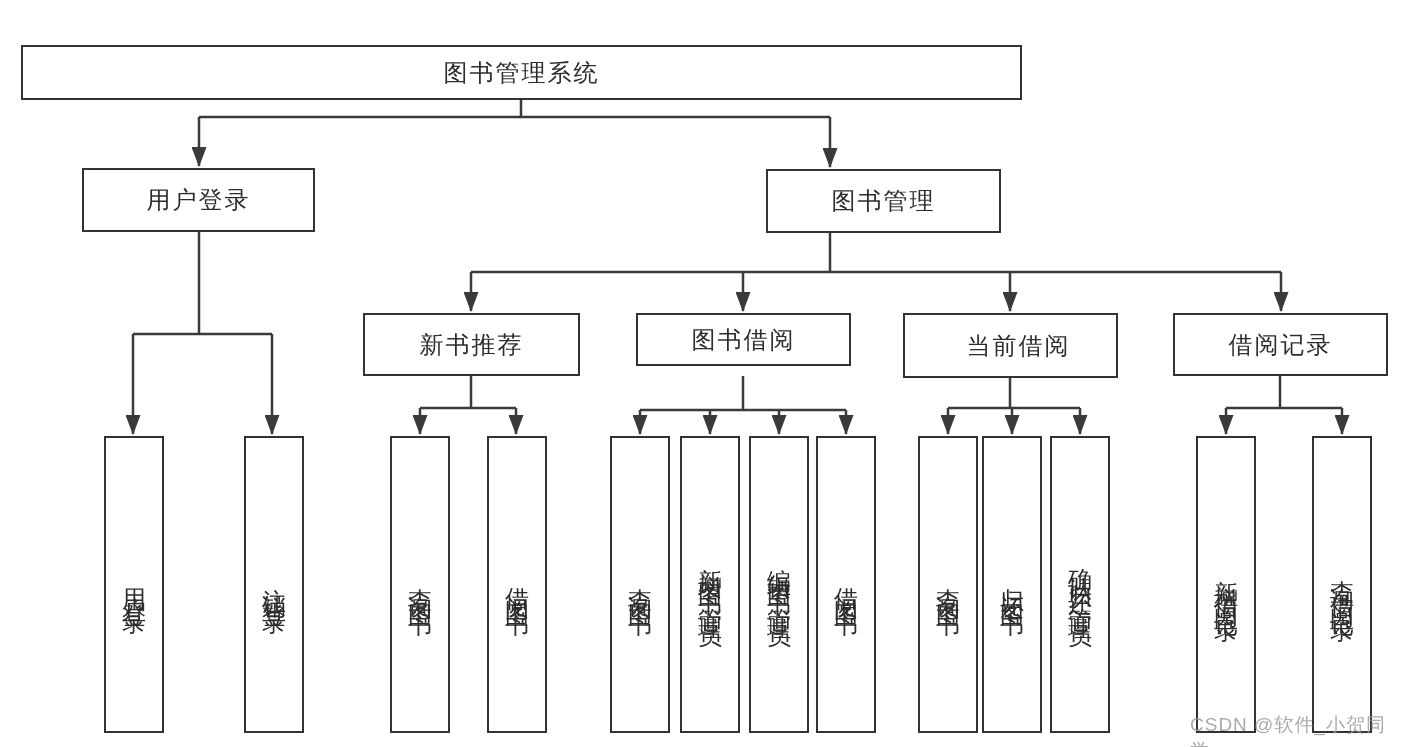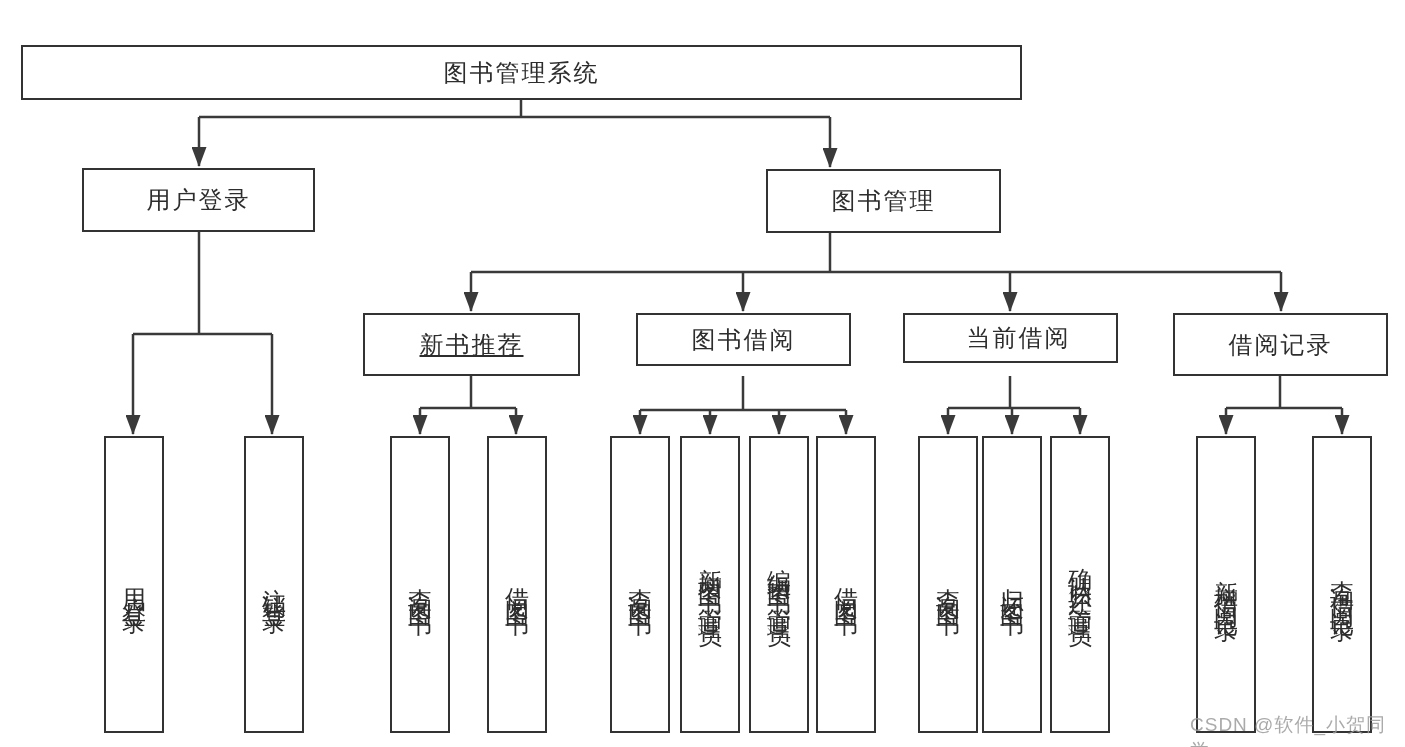--- a/index.html
+++ b/index.html
@@ -93,23 +93,23 @@
       <path d="M1226,408 V434" marker-end="url(#arrow)"></path>
       <path d="M1342,408 V434" marker-end="url(#arrow)"></path>
     </g>
   </svg>
 
   <div class="box" style="left:21px;top:13px;width:1001px;height:55px;margin-top:32px;">图书管理系统</div>
 
   <div class="box" style="left:82px;top:168px;width:233px;height:64px;">用户登录</div>
   <div class="box" style="left:720px;top:169px;width:235px;height:64px;margin-left:46px;">图书管理</div>
 
-  <div class="box" style="left:363px;top:313px;width:217px;height:63px;text-decoration:underline;">新书推荐</div>
+  <div class="box" style="left:363px;top:313px;width:217px;height:63px;">新书推荐</div>
   <div class="box" style="left:636px;top:313px;width:215px;height:53px;">图书借阅</div>
-  <div class="box" style="left:903px;top:313px;width:215px;height:50px;padding-left:16px;">当前借阅</div>
+  <div class="box" style="left:903px;top:313px;width:215px;height:65px;padding-left:16px;">当前借阅</div>
   <div class="box" style="left:1173px;top:313px;width:215px;height:63px;">借阅记录</div>
 
   <div class="box v" style="left:104px;top:436px;width:60px;height:297px;">用户登录</div>
   <div class="box v" style="left:244px;top:436px;width:60px;height:297px;">注销登录</div>
 
   <div class="box v" style="left:390px;top:436px;width:60px;height:297px;">查询图书</div>
   <div class="box v" style="left:487px;top:436px;width:60px;height:297px;">借阅图书</div>
 
   <div class="box v" style="left:610px;top:436px;width:60px;height:297px;">查询图书</div>
   <div class="box v" style="left:680px;top:436px;width:60px;height:297px;">新增图书（管理员）</div>

